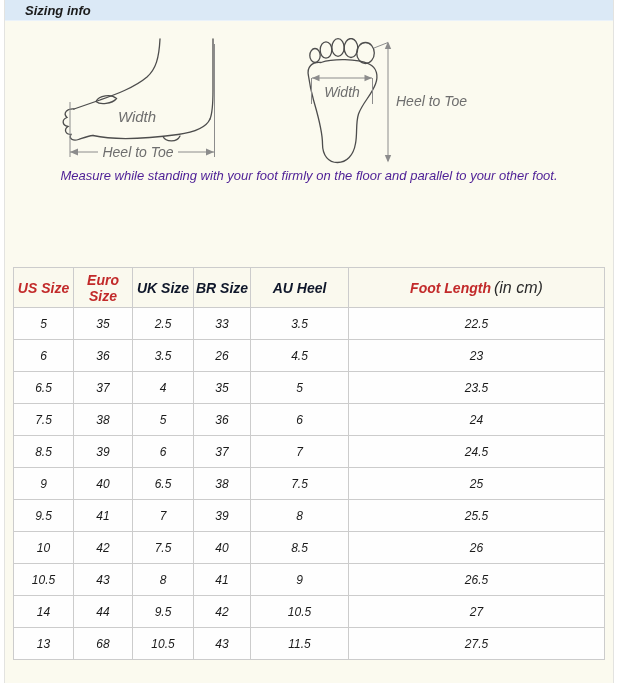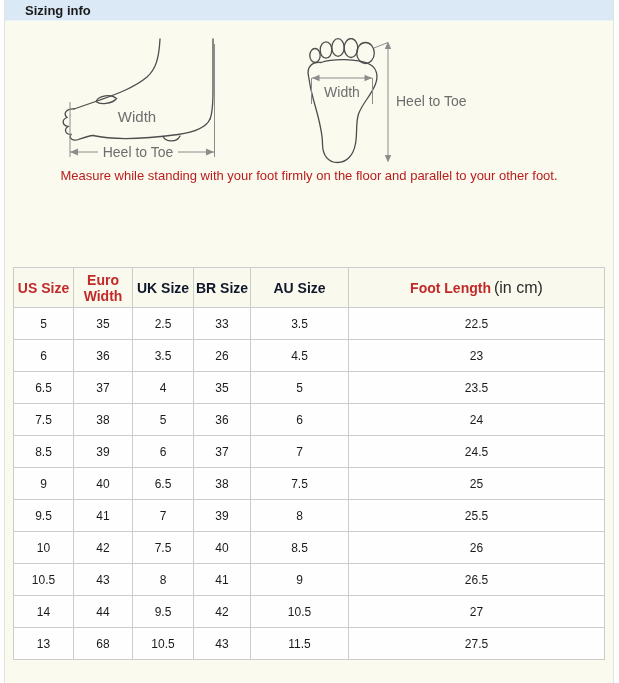--- a/index.html
+++ b/index.html
@@ -5,34 +5,34 @@
   * { box-sizing: border-box; }
   html,body { margin:0; padding:0; }
   body {
     width:619px; height:683px; background:#ffffff;
     font-family:"Liberation Sans", sans-serif;
     position:relative; overflow:hidden;
   }
   .container {
     position:absolute; left:4px; top:0; width:610px; height:683px;
     background:#fbfaef;
-    border-left:1px solid #e3e3e0; border-right:1px solid #e3e3e0;
+    border-left:1px solid #e3e3e0; border-right:1px solid #e3e3e0;font-style:italic;
   }
   .titlebar {
     height:21px; background:#dbe9f6; line-height:21px;
     padding-left:20px; font-size:13px; font-weight:bold; color:#1b1b1b;
     border-bottom:1px solid #eaf2fa;
   }
   .diagram-section { position:relative; height:246px; }
   .svg-abs { position:absolute; }
   .side-foot { left:55px; top:17px; }
   .bottom-foot { left:295px; top:17px; }
   .caption {
     position:absolute; top:147px; left:0; width:100%;
-    text-align:center; font-size:13px; color:#b91c1c;
+    text-align:center; font-size:13px; color:#4c1d95;
   }
   .outline { fill:none; stroke:#4d4d4d; stroke-width:1.3; stroke-linecap:round; }
   .measure { fill:none; stroke:#8c8c8c; stroke-width:1; }
   .measure-fill { fill:#8c8c8c; stroke:none; }
   .diag-label { fill:#6e6e6e; font-size:15px; }
   .diag-label-sm { fill:#6e6e6e; font-size:14px; }
   table.sizing {
     margin-left:8px; width:591px; border-collapse:collapse; table-layout:fixed;
   }
   table.sizing th, table.sizing td {
@@ -119,30 +119,30 @@
       <col style="width:57px">
         <col style="width:98px">
         <col style="width:256px">
     </colgroup>
     <thead>
       <tr>
         <th class="red">
           <span>US Size</span>
         </th>
         <th class="red">
-          <span>Euro Width</span>
+          <span>Euro Size</span>
         </th>
         <th class="orange">
           <span>UK Size</span>
         </th>
         <th class="orange">
           <span>BR Size</span>
         </th>
         <th class="orange">
-          <span>AU Size</span>
+          <span>AU Heel</span>
         </th>
         <th class="red">
           <span>Foot Length</span><span class="unit">(in cm)</span>
         </th>
       </tr>
     </thead>
     <tbody>
         <tr>
           <td>5</td>
           <td>35</td>

